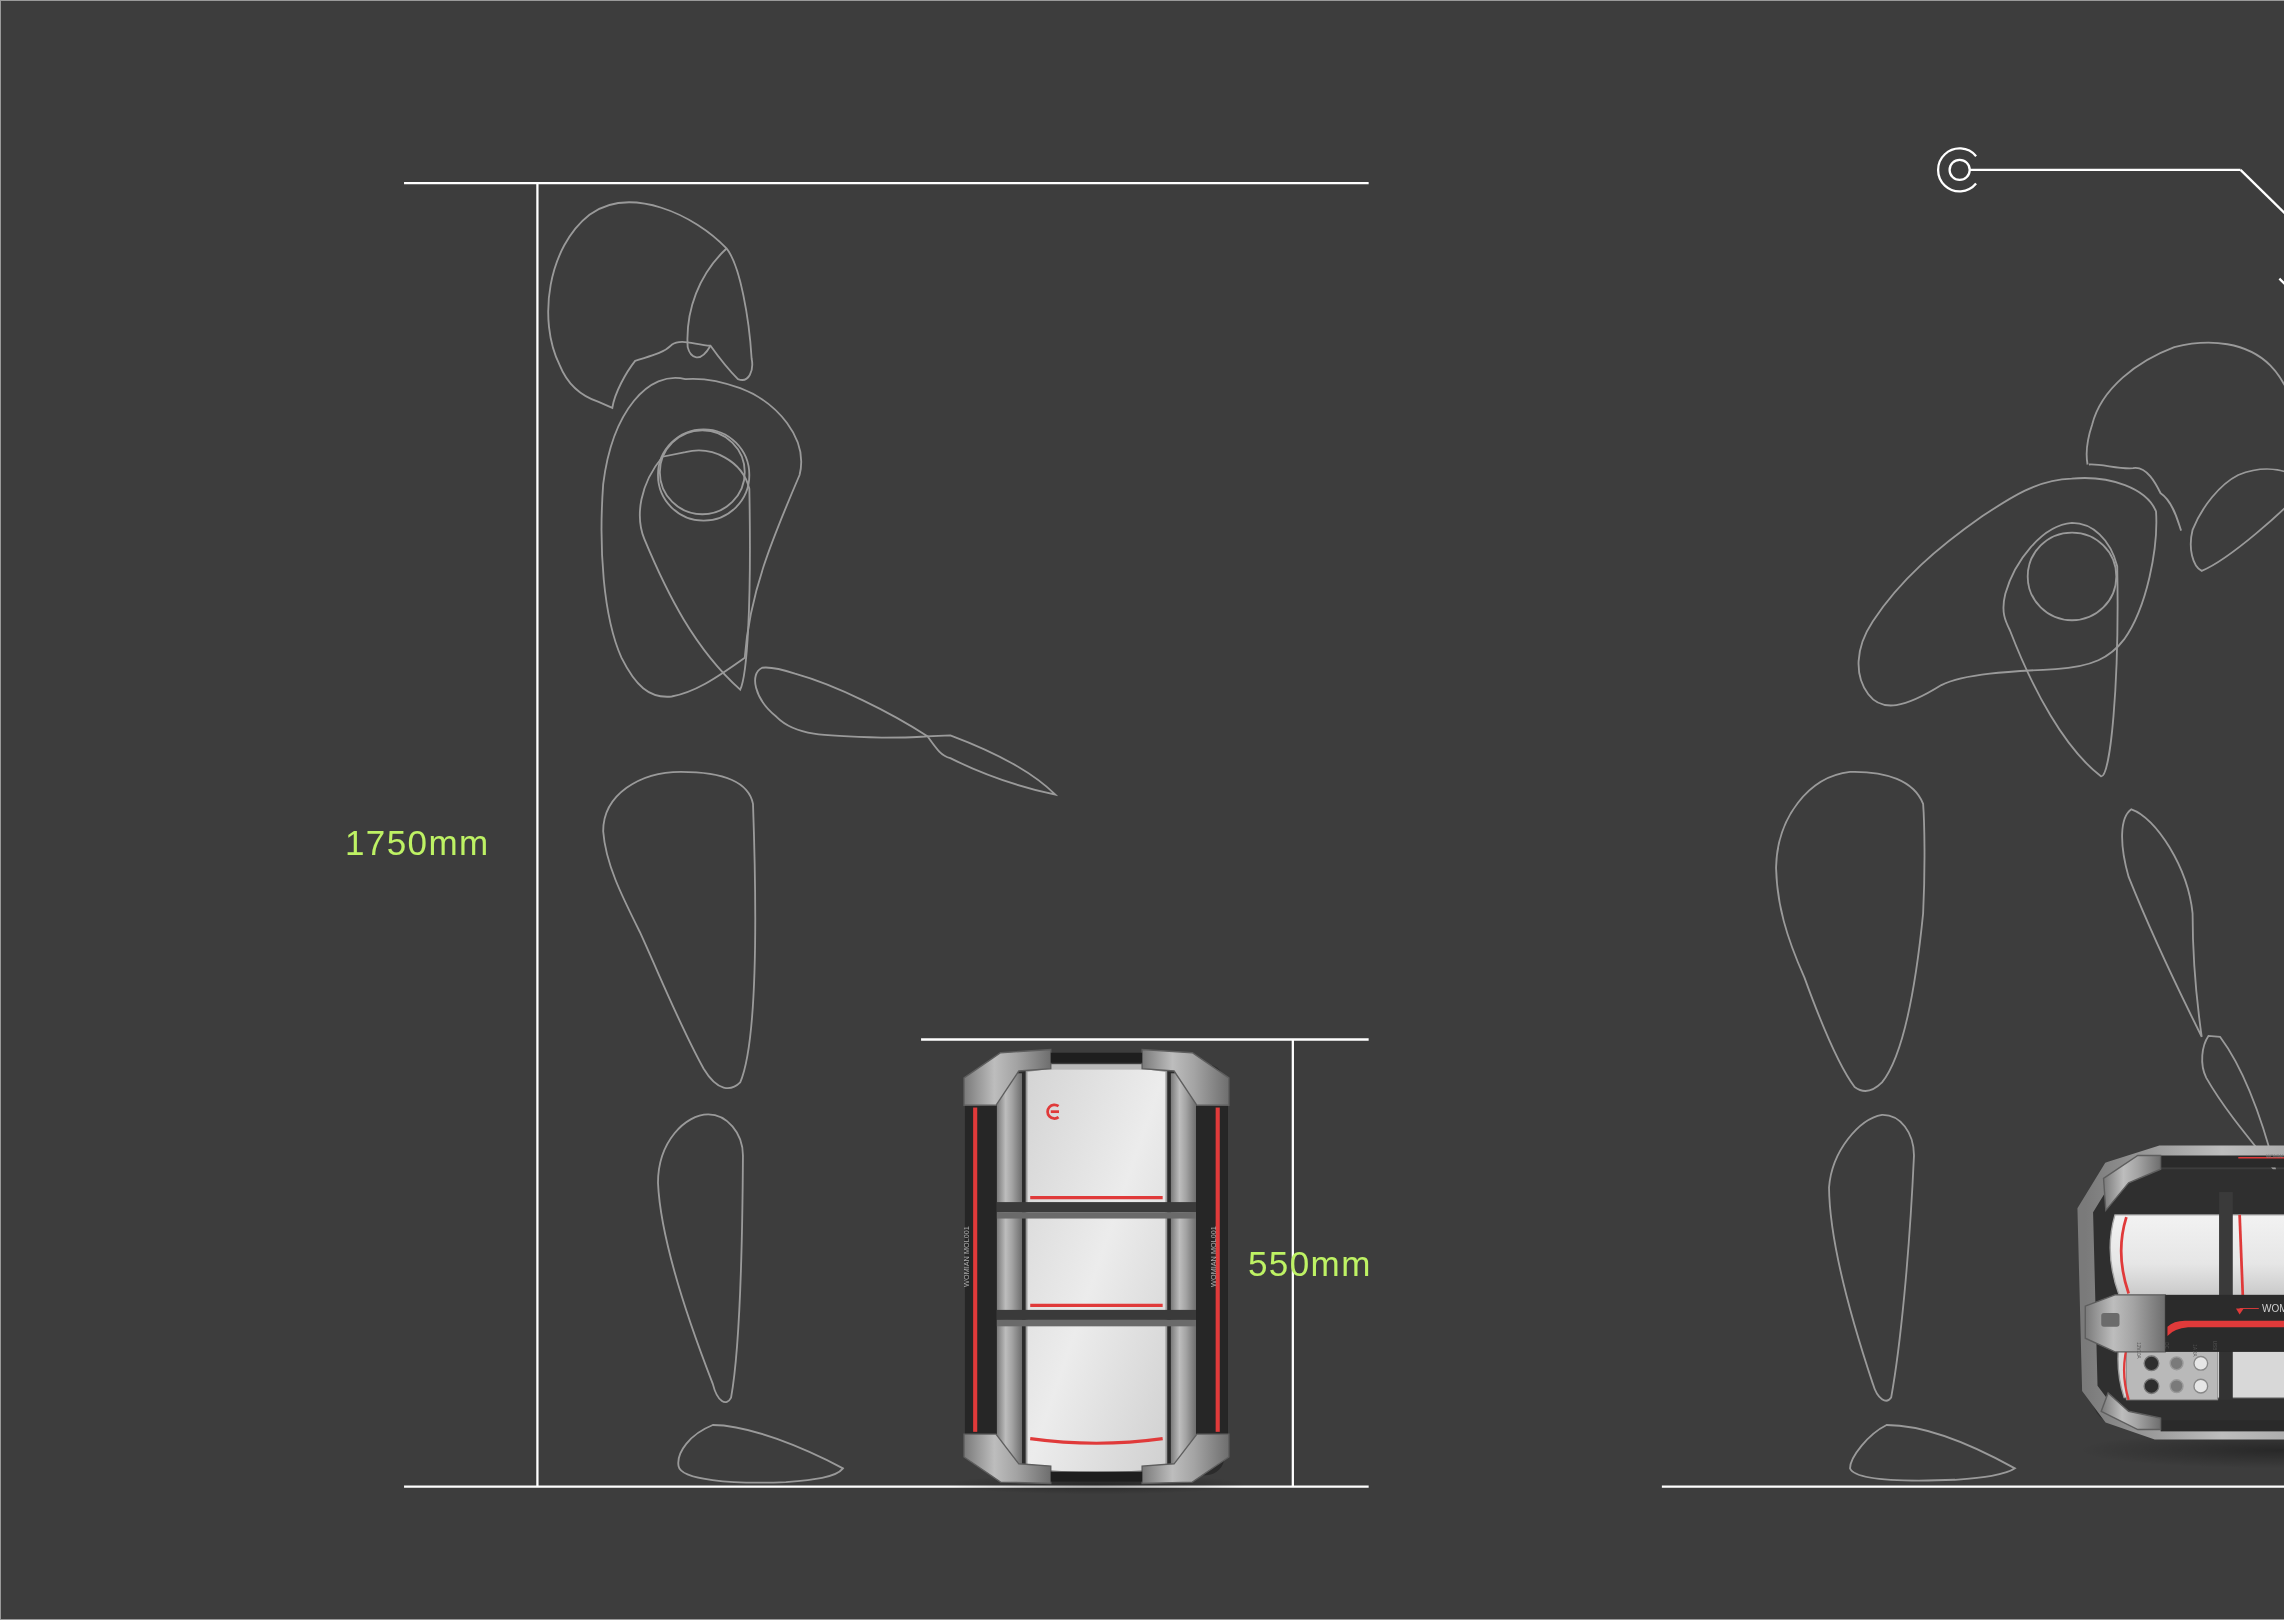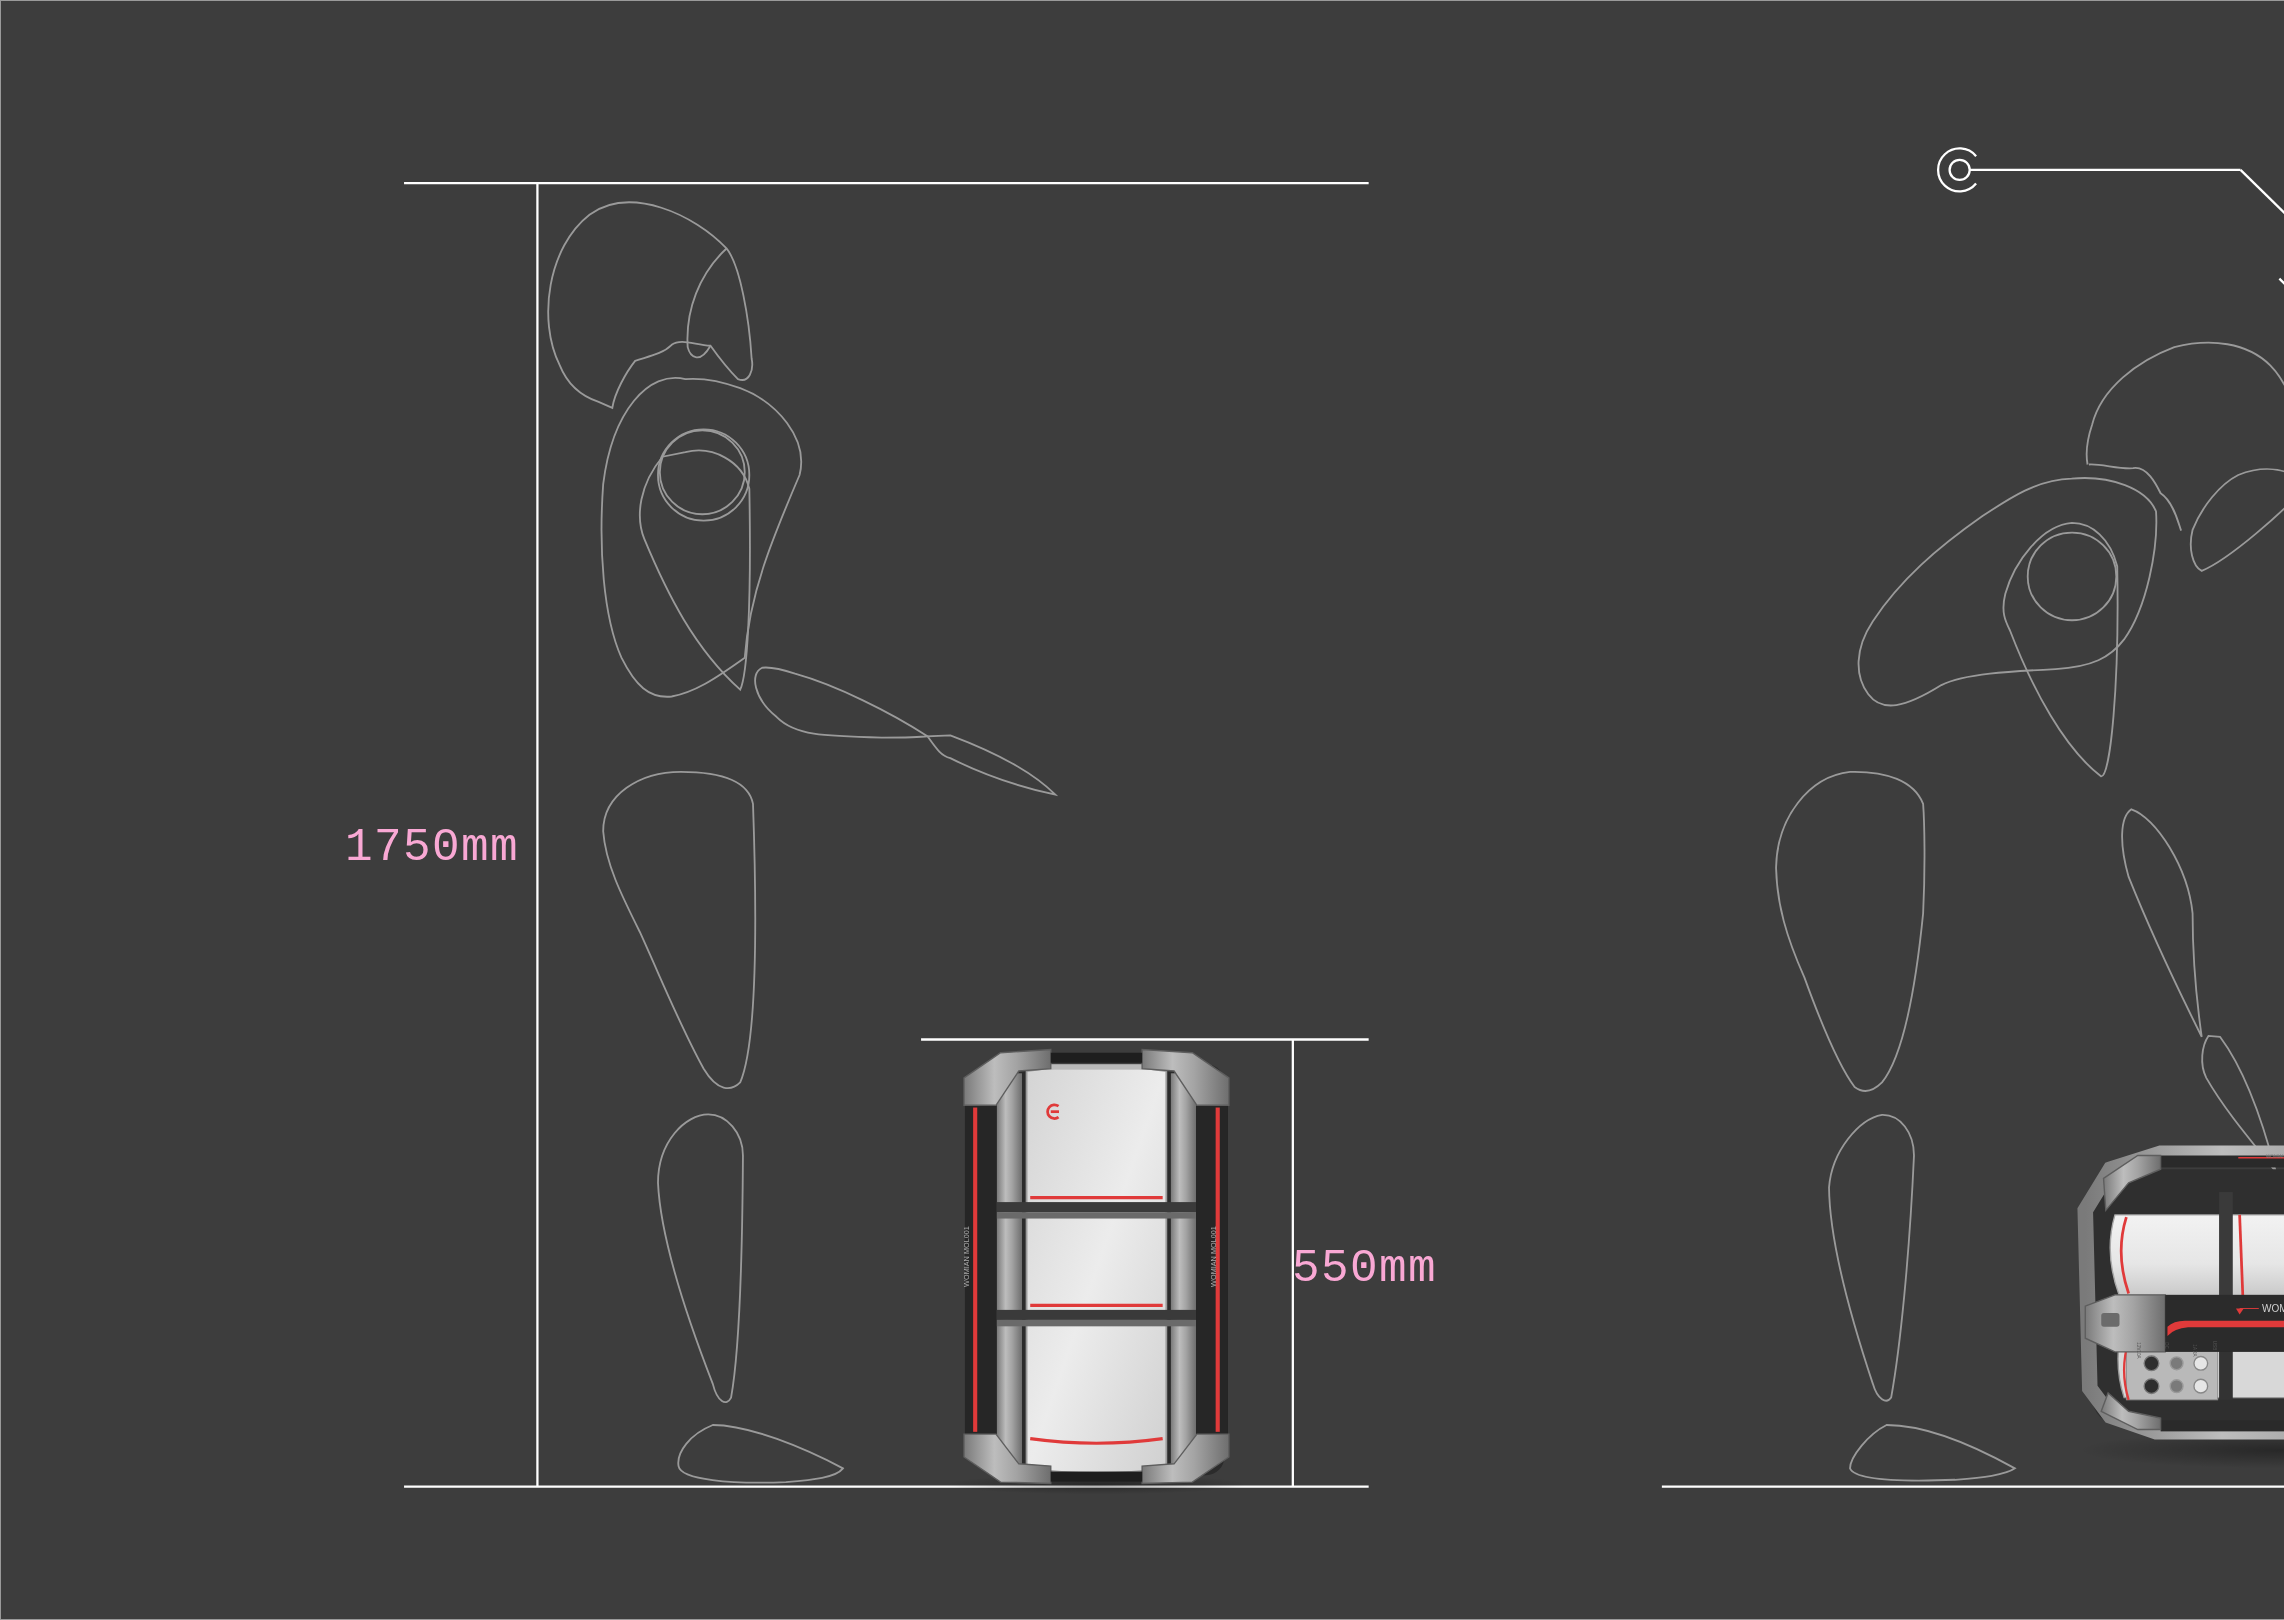--- a/index.html
+++ b/index.html
@@ -1,22 +1,22 @@
 <!DOCTYPE html>
 <html style="font-size:7.3px"><head>
 <meta charset="utf-8">
 <style>
   html, body { margin:0; padding:0; background:#3d3d3d; }
   body { width:3073px; height:1620px; overflow:hidden; position:relative;
          font-family:"Liberation Sans", sans-serif; }
   .frame { position:absolute; left:0; top:0; width:3073px; height:1620px;
            box-sizing:border-box; border:1.4px solid #9a9a9a; background:#3d3d3d; }
   svg.stage { position:absolute; left:0; top:0; }
-  .dim-label { position:absolute; color:#f9a8d4; font-family:Liberation Mono, monospace;
-               font-size:46px; letter-spacing:1.4px; line-height:1; white-space:nowrap; }
+  .dim-label { position:absolute; color:#bef264; font-family:Liberation Sans, sans-serif;
+               font-size:35px; letter-spacing:1.4px; line-height:1; white-space:nowrap; }
   .prod-text { position:absolute; color:#cfcfcf; font-family:"Liberation Sans", sans-serif;
                font-size:9px; white-space:nowrap; }
 </style>
 </head>
 <body>
 
 <div class="frame"></div>
 
 <svg class="stage" width="3073" height="1620" viewBox="0 0 6727 3547" xmlns="http://www.w3.org/2000/svg">
   <defs>
@@ -188,21 +188,21 @@
     <g fill="url(#metal)" stroke="#5e5e5e" stroke-width="3">
       <path d="M4605 2580 L4680 2530 L4730 2530 L4730 2560 L4660 2590 L4610 2650 Z"></path>
       <path d="M5395 2580 L5330 2527 L5270 2527 L5270 2560 L5345 2590 L5395 2650 Z"></path>
       <path d="M4600 3090 L4680 3130 L4730 3130 L4730 3105 L4660 3090 L4615 3050 Z"></path>
       <path d="M5390 3090 L5330 3130 L5270 3130 L5270 3105 L5345 3090 L5395 3050 Z"></path>
     </g>
   </g>
 </svg>
 
 <div class="dim-label" style="left:345px; top:825px;">1750mm</div>
-<div class="dim-label" style="left:1292px; top:1246px;">550mm</div>
+<div class="dim-label" style="left:1248px; top:1246px;">550mm</div>
 
 <div class="prod-text" style="left:936px; top:1252px; transform:rotate(-90deg); font-size:7.3px; color:#aaa;">WOMIAN MOL001</div>
 <div class="prod-text" style="left:1183px; top:1252px; transform:rotate(-90deg); font-size:7.3px; color:#aaa;">WOMIAN MOL001</div>
 <div class="prod-text" style="left:2262px; top:1303px; font-size:10px; color:#d0d0d0;">WOMIAN MOL001</div>
 <div class="prod-text" style="left:2266px; top:1154px; font-size:4.6px; color:#888;">WOMIAN MOL001</div>
 
 <div class="prod-text" style="left:2130px; top:1348px; font-size:4.6px; color:#555; transform:rotate(90deg);">12V10A</div>
 <div class="prod-text" style="left:2188px; top:1348px; font-size:4.6px; color:#555; transform:rotate(90deg);">1A 2A</div>
 <div class="prod-text" style="left:2163px; top:1343px; font-size:4.6px; color:#555; transform:rotate(90deg);">DC</div>
 <div class="prod-text" style="left:2210px; top:1343px; font-size:4.6px; color:#555; transform:rotate(90deg);">USB</div>

